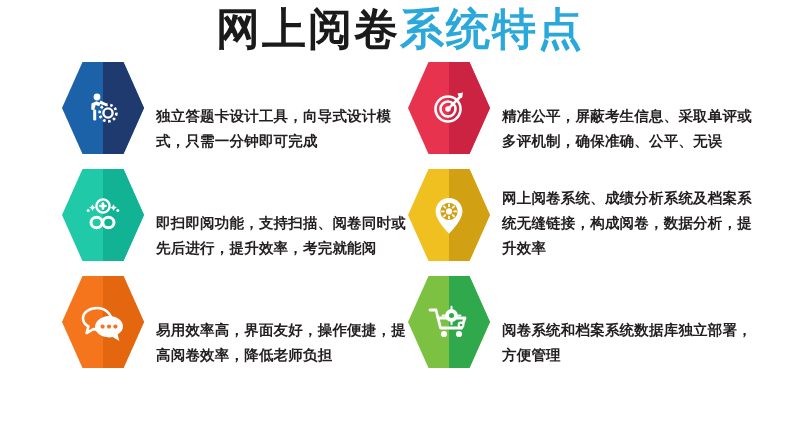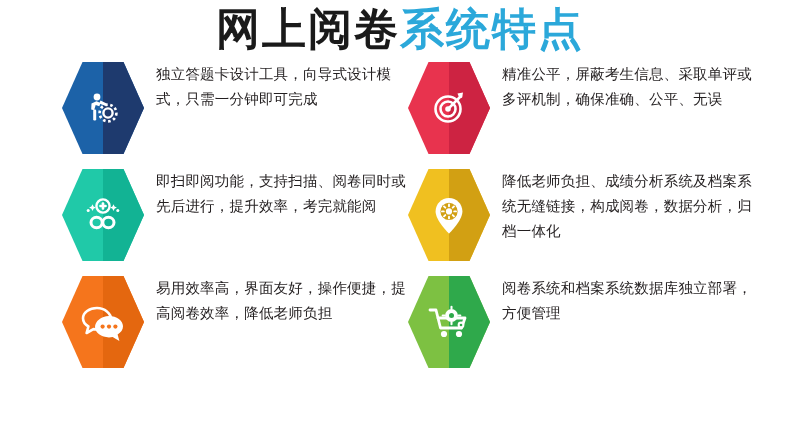--- a/index.html
+++ b/index.html
@@ -44,22 +44,23 @@
   .grid {
     position: absolute;
     top: 62px;
     left: 0;
     width: 800px;
     height: 320px;
   }
   .feature {
     position: absolute;
     display: flex;
-    align-items: flex-start;
+    align-items: flex-end;
     width: 350px;
+    font-weight: bold;
   }
   .col-left  { left: 62px; }
   .col-right { left: 408px; }
   .row-1 { top: 0px; }
   .row-2 { top: 107px; }
   .row-3 { top: 214px; }
 
   
   .hex {
     position: relative;
@@ -186,21 +187,21 @@
               <path d="M15 19.4 H16.8"></path>
                 <path d="M27.2 19.4 H29"></path>
               <path d="M17 14.4 L18.3 15.7"></path>
                 <path d="M25.7 23.1 L27 24.4"></path>
               <path d="M27 14.4 L25.7 15.7"></path>
                 <path d="M18.3 23.1 L17 24.4"></path>
             </g>
           </svg>
         </div>
       </div>
-      <div class="feature-text">降低老师负担、成绩分析系统及档案系统无缝链接，构成阅卷，数据分析，归档一体化</div>
+      <div class="feature-text">网上阅卷系统、成绩分析系统及档案系统无缝链接，构成阅卷，数据分析，提升效率</div>
     </div>
 
     <div class="feature col-right row-3">
       <div class="hex">
         <div class="hex-shape" id="hx5" style="background: rgb(125, 193, 66);"></div>
         <div class="hex-dark" id="hd5" style="background: rgb(47, 169, 75);"></div>
         <div class="hex-icon">
           <svg width="48" height="44" viewBox="0 0 48 44">
             <g fill="none" stroke="#ffffff" stroke-width="2.8" stroke-linecap="round" stroke-linejoin="round">
               <path d="M5 10 H11 L15.5 28 H36"></path>

